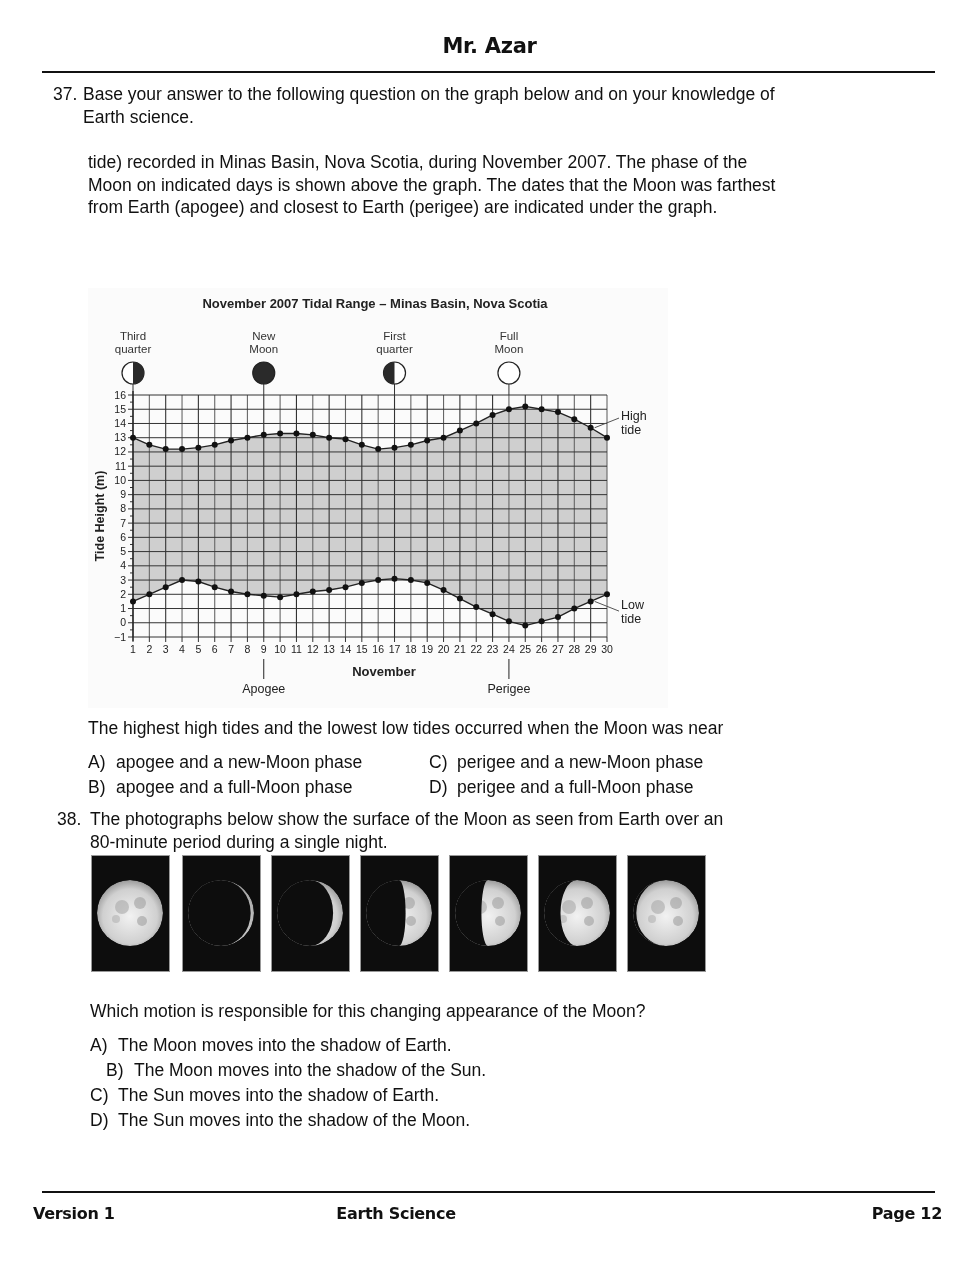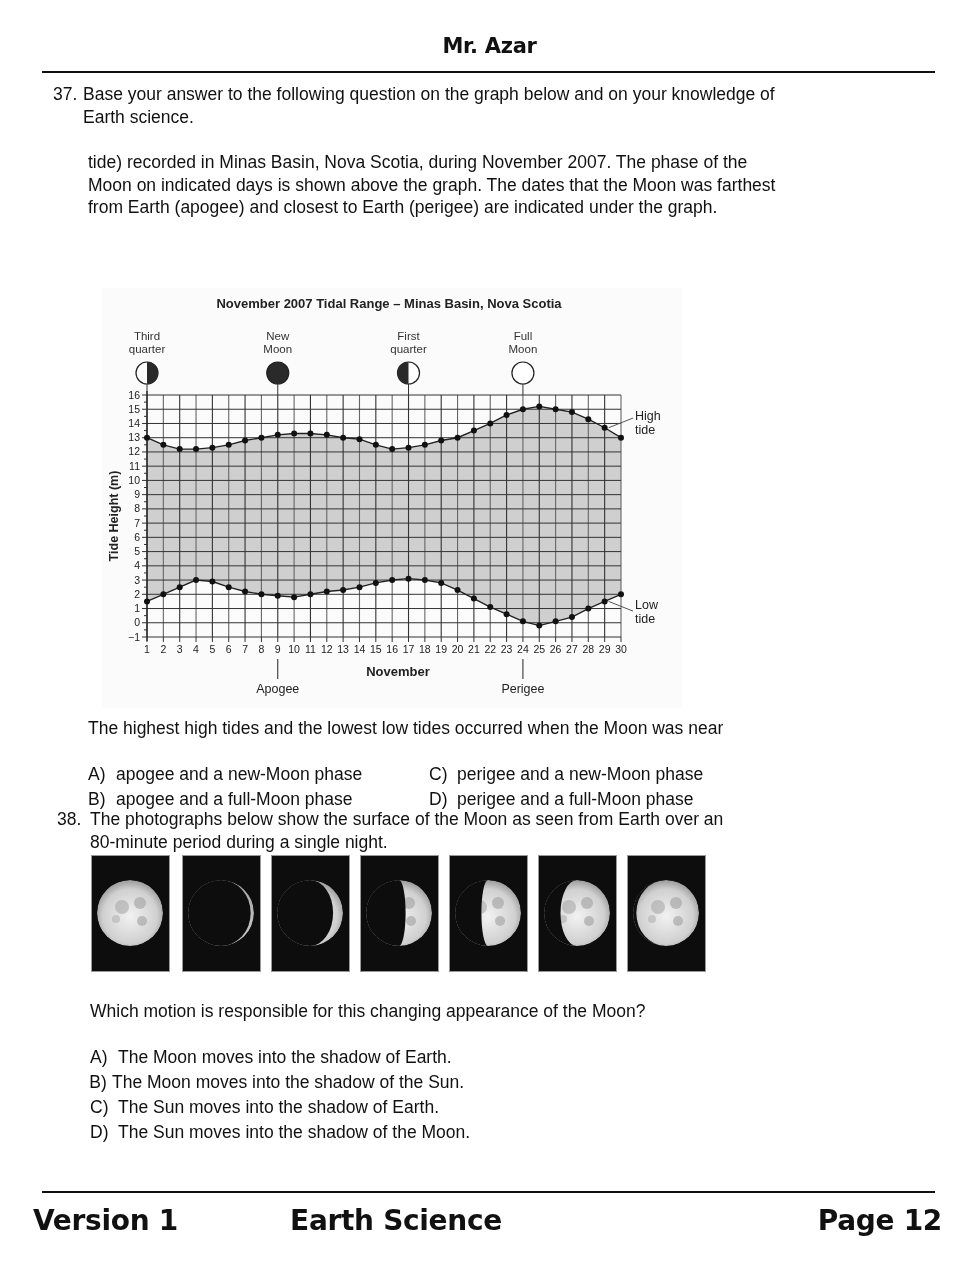--- a/index.html
+++ b/index.html
@@ -3,24 +3,24 @@
 <meta charset="utf-8">
 <style>
   html, body { margin: 0; padding: 0; background: #fff; }
   body { width: 979px; height: 1266px; position: relative; overflow: hidden; font-family: "Liberation Sans", sans-serif; color: #111; }
   .hdr-title { position: absolute; left: 0; width: 979px; top: 34px; text-align: center; font-weight: bold; font-size: 21px; font-family: "DejaVu Sans", sans-serif; letter-spacing: -0.3px; }
   .rule { position: absolute; height: 0; border-top: 2px solid #111; }
   .rule.top { left: 42px; right: 44px; top: 71px; }
   .rule.bot { left: 42px; right: 44px; top: 1191px; }
   .txt { position: absolute; font-size: 17.5px; line-height: 22.5px; }
   .qnum { position: absolute; font-size: 17.5px; line-height: 22.5px; }
-  .ftr { position: absolute; top: 1204px; font-weight: bold; font-size: 28px; font-family: "DejaVu Sans", sans-serif; letter-spacing: -0.3px; }
-  .choice { position: absolute; font-size: 17.5px; line-height: 22px; white-space: nowrap; margin-top: 12px; }
+  .ftr { position: absolute; top: 1204px; font-weight: bold; font-size: 16px; font-family: "DejaVu Sans", sans-serif; letter-spacing: -0.3px; }
+  .choice { position: absolute; font-size: 17.5px; line-height: 22px; white-space: nowrap; }
   .choice .lt { display: inline-block; width: 28px; }
-  #chart-wrap { position: absolute; left: 88px; top: 288px; width: 580px; height: 420px; margin-left: 14px; }
+  #chart-wrap { position: absolute; left: 88px; top: 288px; width: 580px; height: 420px; }
   #chart { position: absolute; left: 0; top: 0; }
   .moon-row { position: absolute; left: 91px; top: 855px; height: 118px; }
   .moon-photo { position: absolute; top: 0; width: 77px; height: 115px; background: #111; border: 1px solid #999; overflow: hidden; }
   .moon-photo svg { display: block; }
 </style>
 </head>
 <body>
 
 <div class="hdr-title">Mr. Azar</div>
 <div class="rule top"></div>
@@ -485,20 +485,20 @@
           <circle cx="24" cy="63" r="4" fill="#aaa" opacity="0.5"></circle>
           <path d="M38 24 A33 33 0 0 0 38 90 A29.7 33 0 0 1 38 24 Z" fill="#0d0d0d"></path>
         </g>
       </svg>
     </div>
   </div>
 
 <div class="txt" style="left:90px;top:1000px;">Which motion is responsible for this changing appearance of the Moon?</div>
 
 <div class="choice" style="left:90px;top:1034px;"><span class="lt">A)</span><span>The Moon moves into the shadow of Earth.</span></div>
-<div class="choice" style="left:84px;top:1059px;text-align:center;"><span class="lt">B)</span><span>The Moon moves into the shadow of the Sun.</span></div>
+<div class="choice" style="left:106px;top:1059px;"><span class="lt">B)</span><span>The Moon moves into the shadow of the Sun.</span></div>
 <div class="choice" style="left:90px;top:1084px;"><span class="lt">C)</span><span>The Sun moves into the shadow of Earth.</span></div>
 <div class="choice" style="left:90px;top:1109px;"><span class="lt">D)</span><span>The Sun moves into the shadow of the Moon.</span></div>
 
 <div class="rule bot"></div>
 <div class="ftr" style="left:33px;">Version 1</div>
 <div class="ftr" style="left:0;width:792px;text-align:center;">Earth Science</div>
 <div class="ftr" style="right:37px;text-align:right;">Page 12</div>
 
 </body></html>

